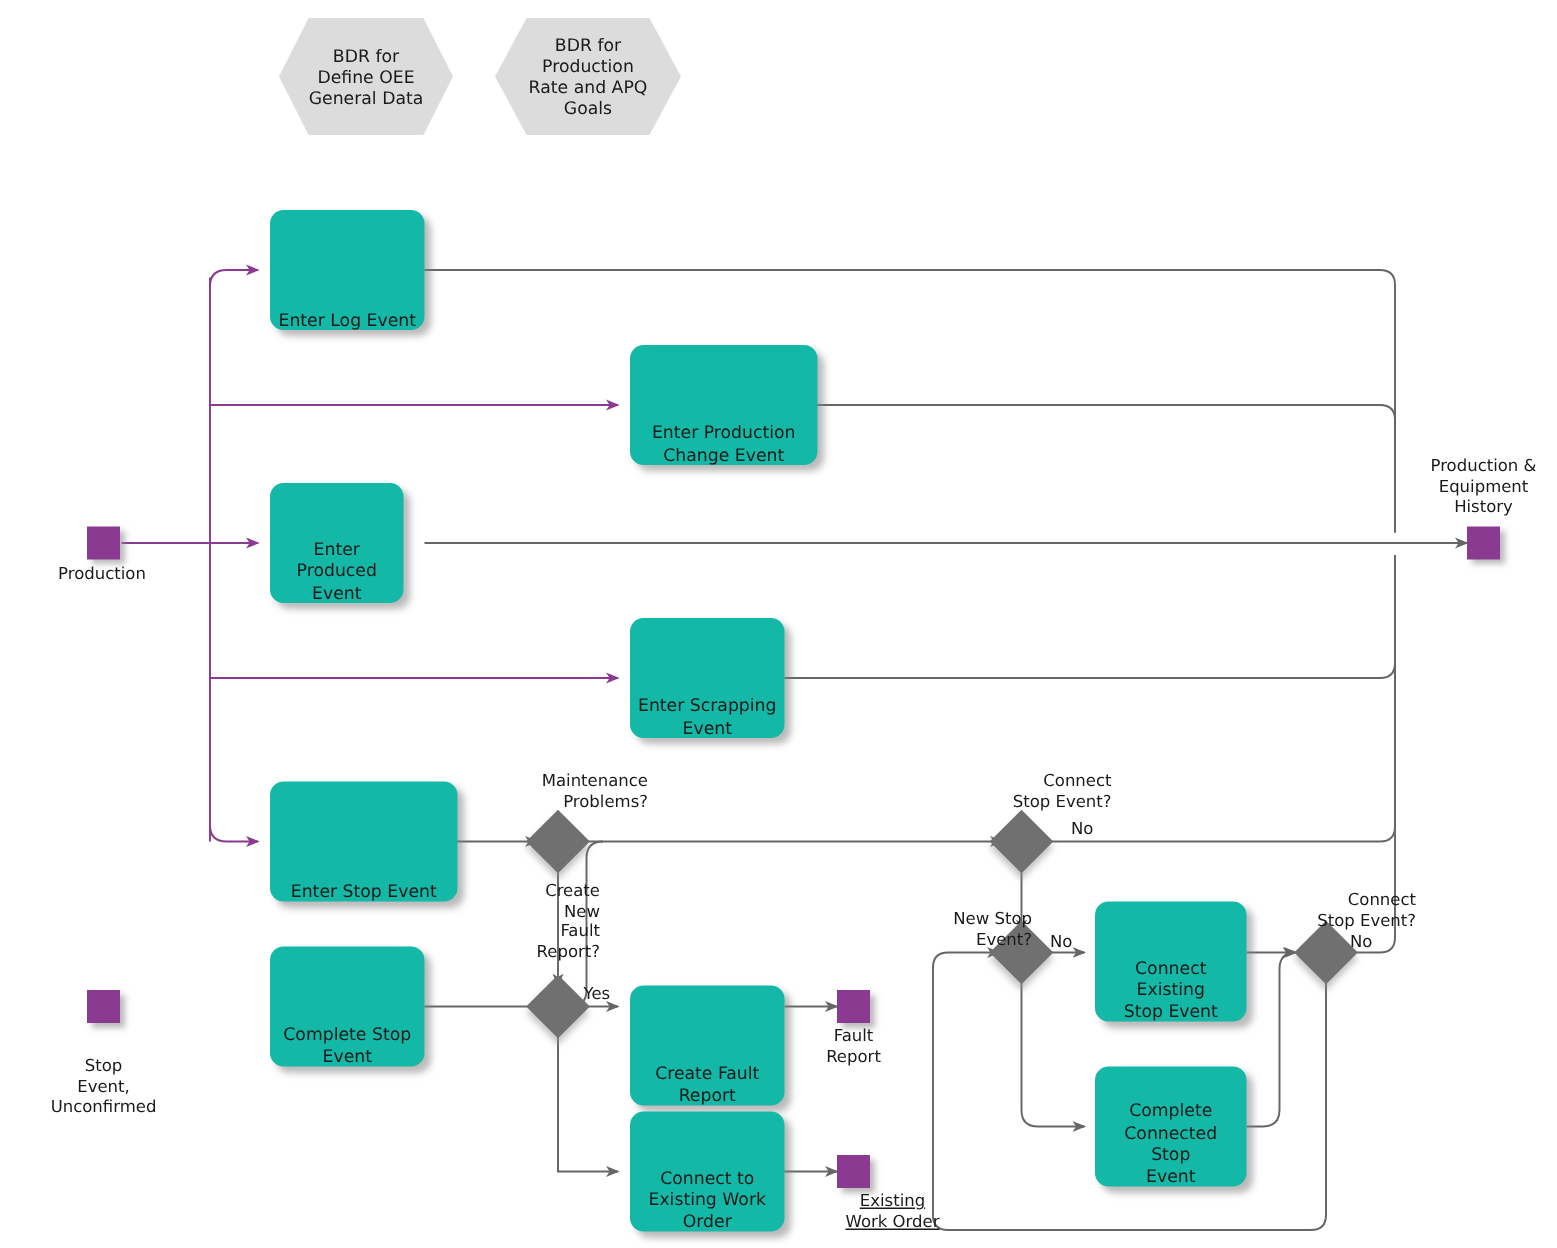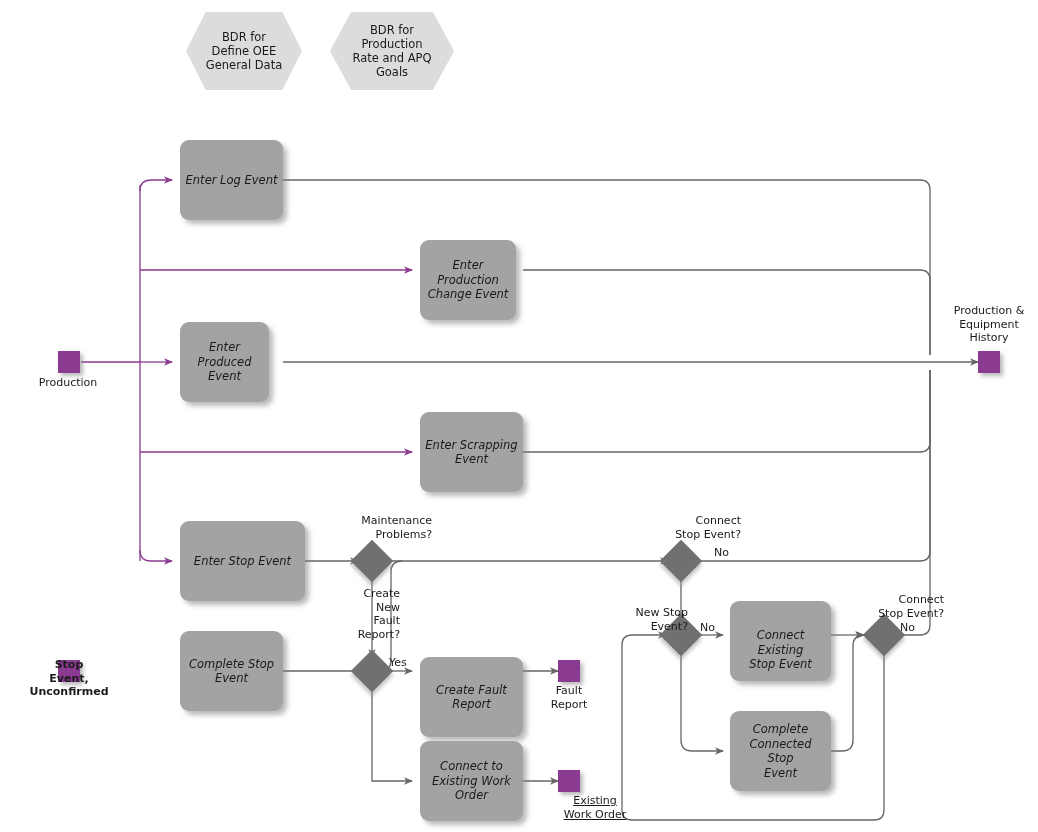--- a/index.html
+++ b/index.html
@@ -41,31 +41,30 @@
     clip-path: polygon(0% 0%, 83% 0%, 100% 50%, 83% 100%, 0% 100%, 14% 50%);
   }
   .hdr.hex {
     clip-path: polygon(17% 0%, 83% 0%, 100% 50%, 83% 100%, 17% 100%, 0% 50%);
   }
   .hdr span { display: block; padding: 0 6px; }
 
   
   .task {
     position: absolute;
-    background: #a3a3a3;
+    background: #14b8a6;
     border-radius: 9px;
     display: flex;
-    align-items: center;
+    align-items: flex-end;
     justify-content: center;
     text-align: center;
     color: #1a1a1a;
     font-size: 11.5px;
     line-height: 14.5px;
     box-shadow: 4px 4px 5px rgba(130,130,130,0.55);
-    font-style: italic;
   }
   .task span { display: block; padding: 0 5px; }
 
   
   .term {
     position: absolute;
     width: 22px;
     height: 22px;
     background: #8a3a90;
     box-shadow: 3px 3px 4px rgba(140,140,140,0.6);
@@ -192,21 +191,21 @@
     <span style="white-space: pre-line;">BDR for
 Production
 Rate and APQ
 Goals</span>
   </div>
 
   <div class="task" style="left:180px; top:140px; width:103px; height:80px;">
     <span style="white-space: pre-line;">Enter Log Event</span>
   </div>
 
-  <div class="task" style="left:420px; top:240px; width:96px; height:80px;">
+  <div class="task" style="left:420px; top:230px; width:125px; height:80px;">
     <span style="white-space: pre-line;">Enter Production
 Change Event</span>
   </div>
 
   <div class="task" style="left:180px; top:322px; width:89px; height:80px;">
     <span style="white-space: pre-line;">Enter Produced
 Event</span>
   </div>
 
   <div class="task" style="left:420px; top:412px; width:103px; height:80px;">
@@ -247,21 +246,21 @@
 
   <div class="term" style="left:58px; top:351px;"></div>
   <div class="term-label" style="left: 8px; top: 376px; width: 120px; white-space: pre-line;">Production</div>
 
   <div class="term" style="left:978px; top:351px;"></div>
   <div class="term-label" style="left: 929px; top: 304px; width: 120px; white-space: pre-line;">Production &amp;
 Equipment
 History</div>
 
   <div class="term" style="left:58px; top:660px;"></div>
-  <div class="term-label" style="left: 9px; top: 658px; width: 120px; white-space: pre-line; font-weight: bold;">Stop
+  <div class="term-label" style="left: 9px; top: 704px; width: 120px; white-space: pre-line;">Stop
 Event,
 Unconfirmed</div>
 
   <div class="term" style="left:558px; top:660px;"></div>
   <div class="term-label" style="left: 509px; top: 684px; width: 120px; white-space: pre-line;">Fault
 Report</div>
 
   <div class="term" style="left:558px; top:770px;"></div>
   <div class="term-label" style="left: 535px; top: 794px; width: 120px; white-space: pre-line; text-decoration: underline;">Existing
 Work Order</div>

